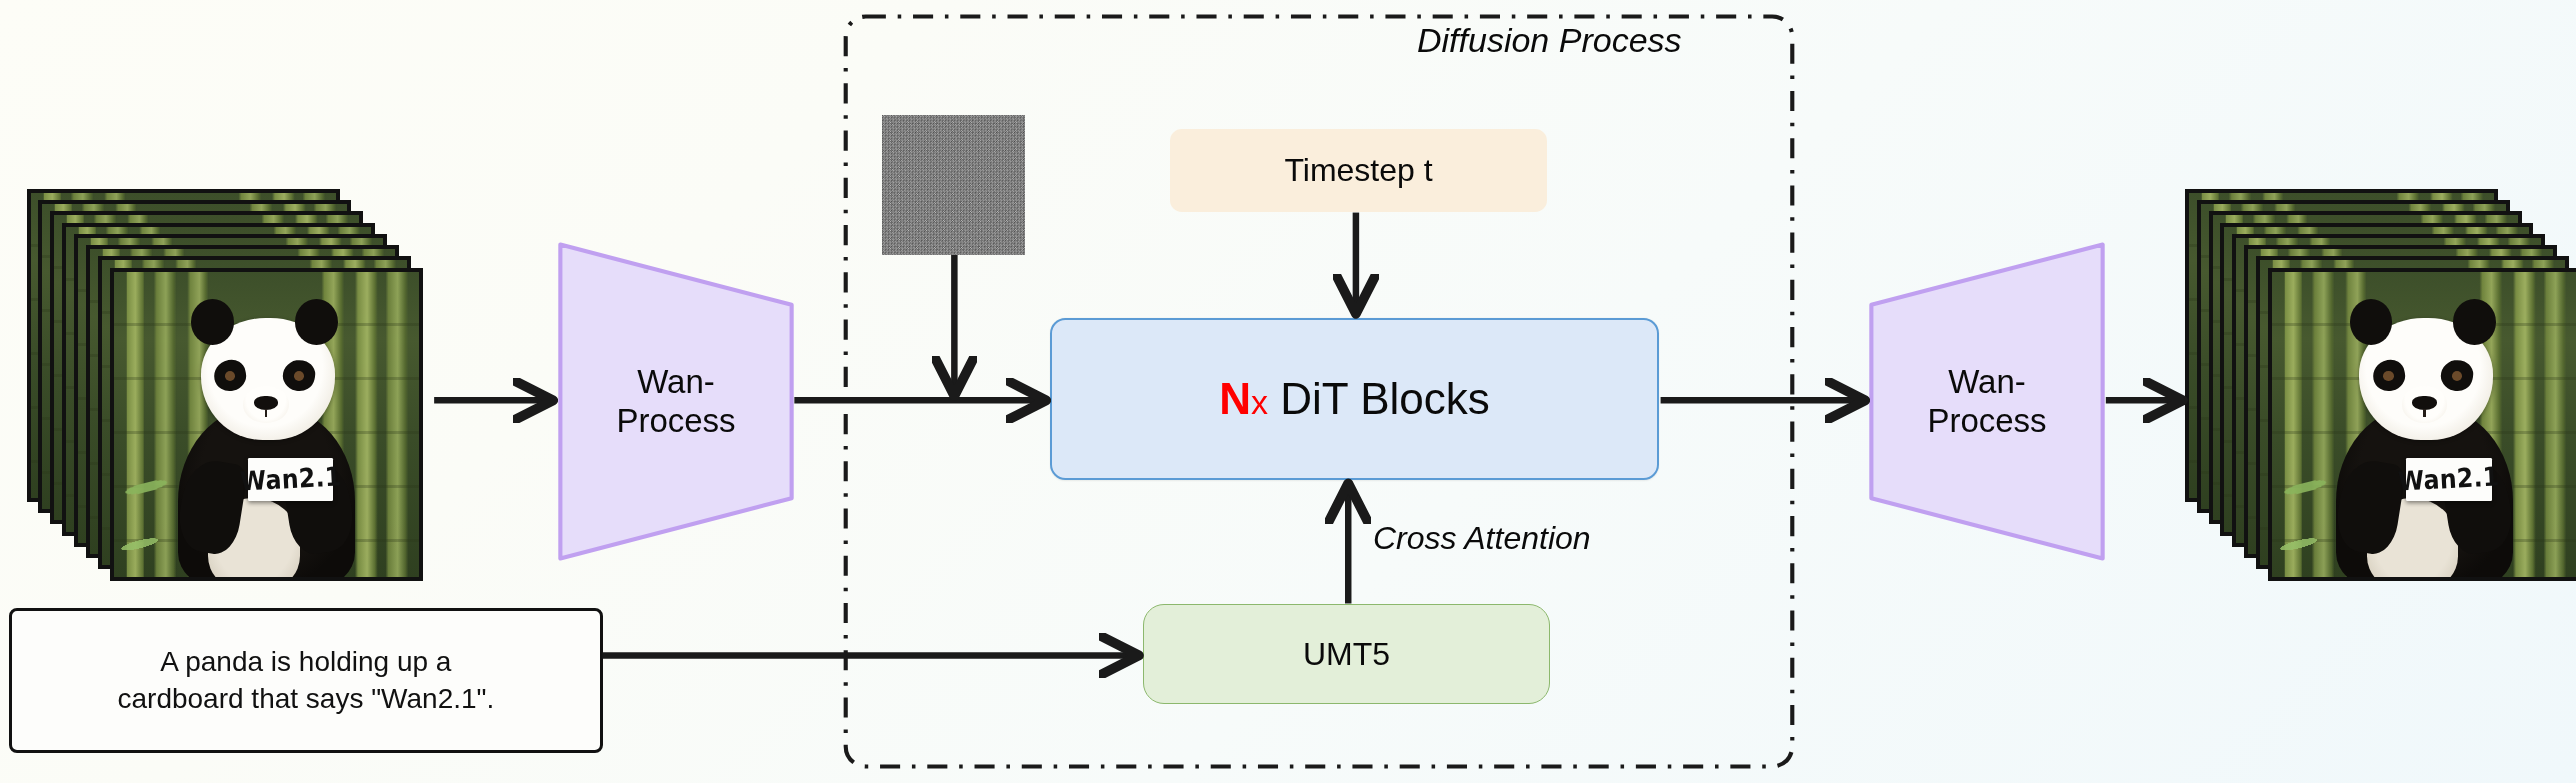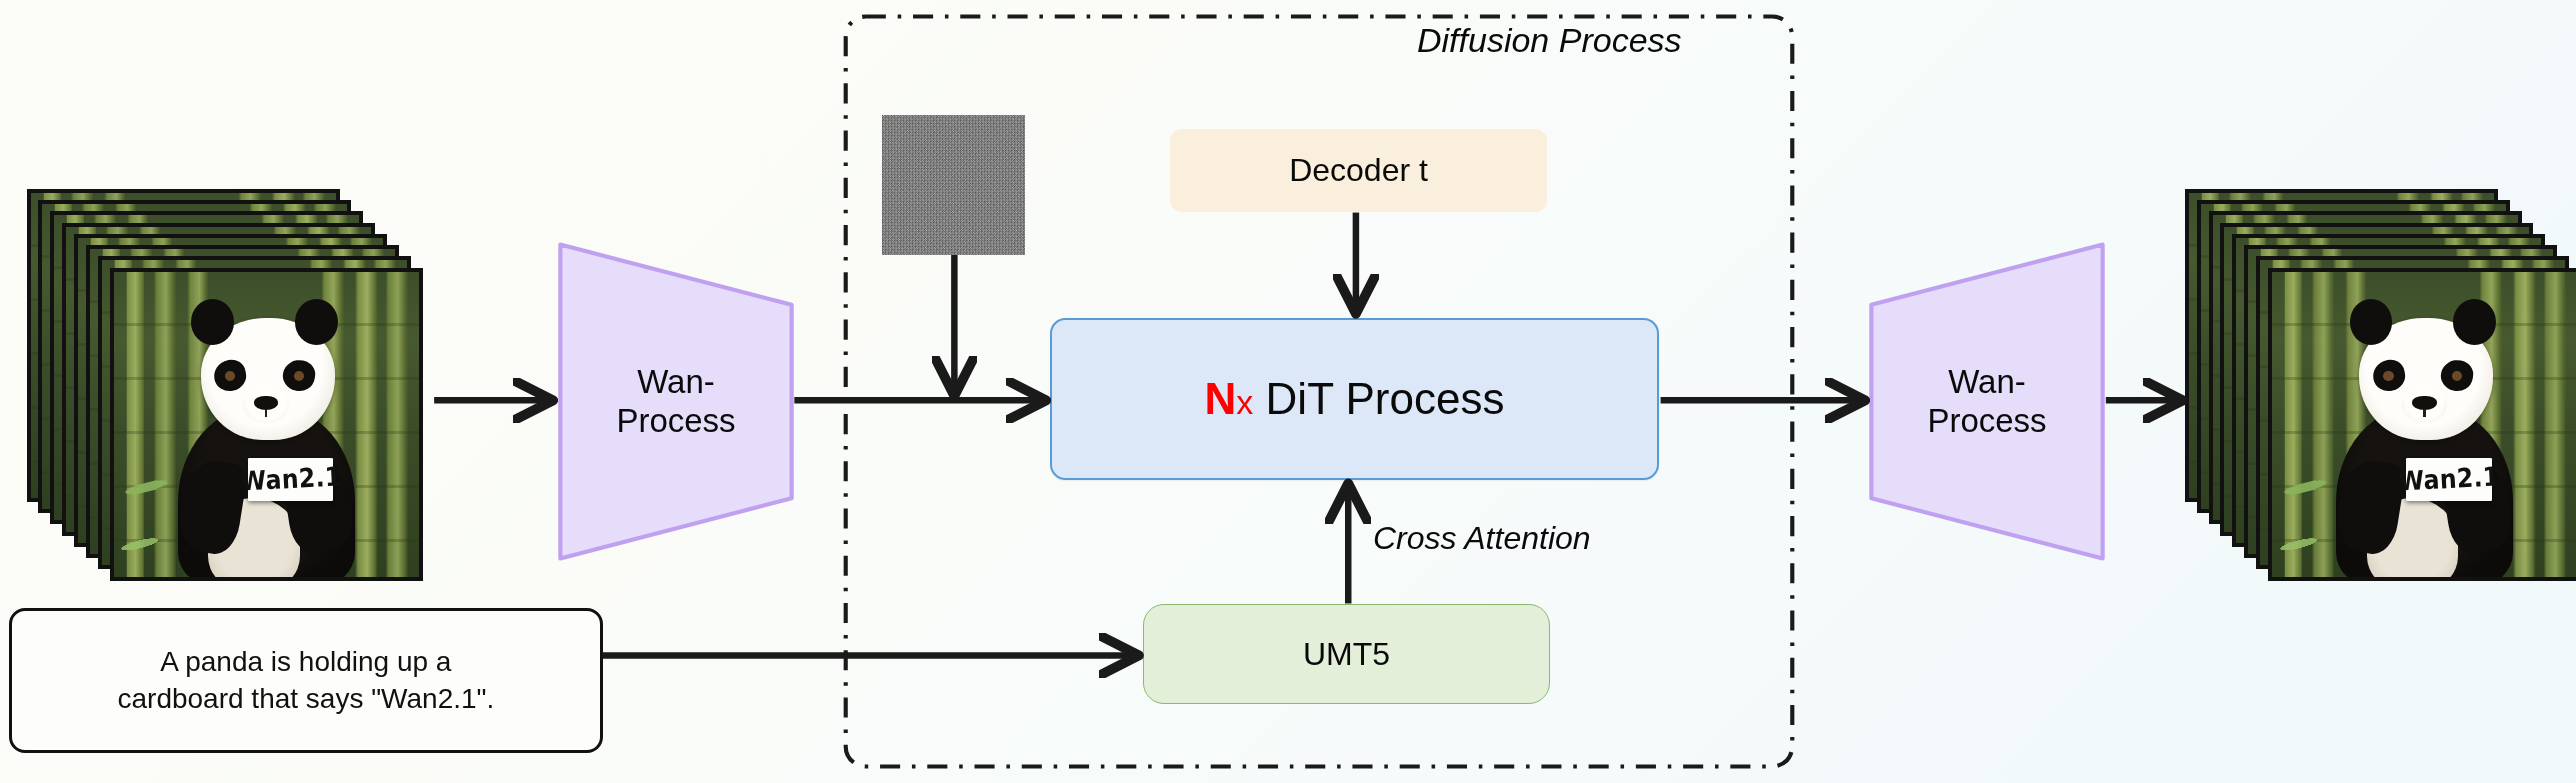--- a/index.html
+++ b/index.html
@@ -128,21 +128,21 @@
   }
   .ts-text{font-size:32px;color:#0a0a0a;}
   .umt5-block{
     background:#e3efd9;border:1.8px solid #8cb86d;border-radius:21px;
   }
   .umt5-text{font-size:32px;color:#0a0a0a;}
 
   
   .prompt-box{
     position:absolute;box-sizing:border-box;
-    background:#fdfdfb;border:3px solid #111;border-radius:16px;
+    background:#fdfdfb;border:3px solid #111;border-radius:8px;
     display:flex;align-items:center;justify-content:center;
     padding:5.9px 15.4px;
   }
   .prompt-text{font-size:28px;line-height:1.30;color:#111;text-align:center;}
 
   
   .noise{
     position:absolute;
     background-color:#8d8d8d;
     background-image:
@@ -252,26 +252,26 @@
     </svg>
     <div class="trap-label">
       <span>Wan-</span>
       <span>Process</span>
     </div>
   </div>
 
   <div class="noise" style="left:882px;top:115px;width:143px;height:140px;"></div>
 
   <div class="block ts-block" style="left:1170px;top:129px;width:377px;height:83px;">
-    <span class="ts-text">Decoder t</span>
+    <span class="ts-text">Timestep t</span>
   </div>
 
   <div class="block dit-block" style="left:1050px;top:318px;width:609px;height:162px;">
     <span class="dit-text">
-      <span class="dit-n">N</span><span class="dit-x">x</span> <span>DiT Process</span>
+      <span class="dit-n">N</span><span class="dit-x">x</span> <span>DiT Blocks</span>
     </span>
   </div>
 
   <div class="block umt5-block" style="left:1143px;top:604px;width:407px;height:100px;">
     <span class="umt5-text">UMT5</span>
   </div>
 
   <div class="xattn-label" style="left:1373px;top:520px;">Cross Attention</div>
 
   <div class="trap" style="left:1869px;top:242px;width:236px;height:319px;">

